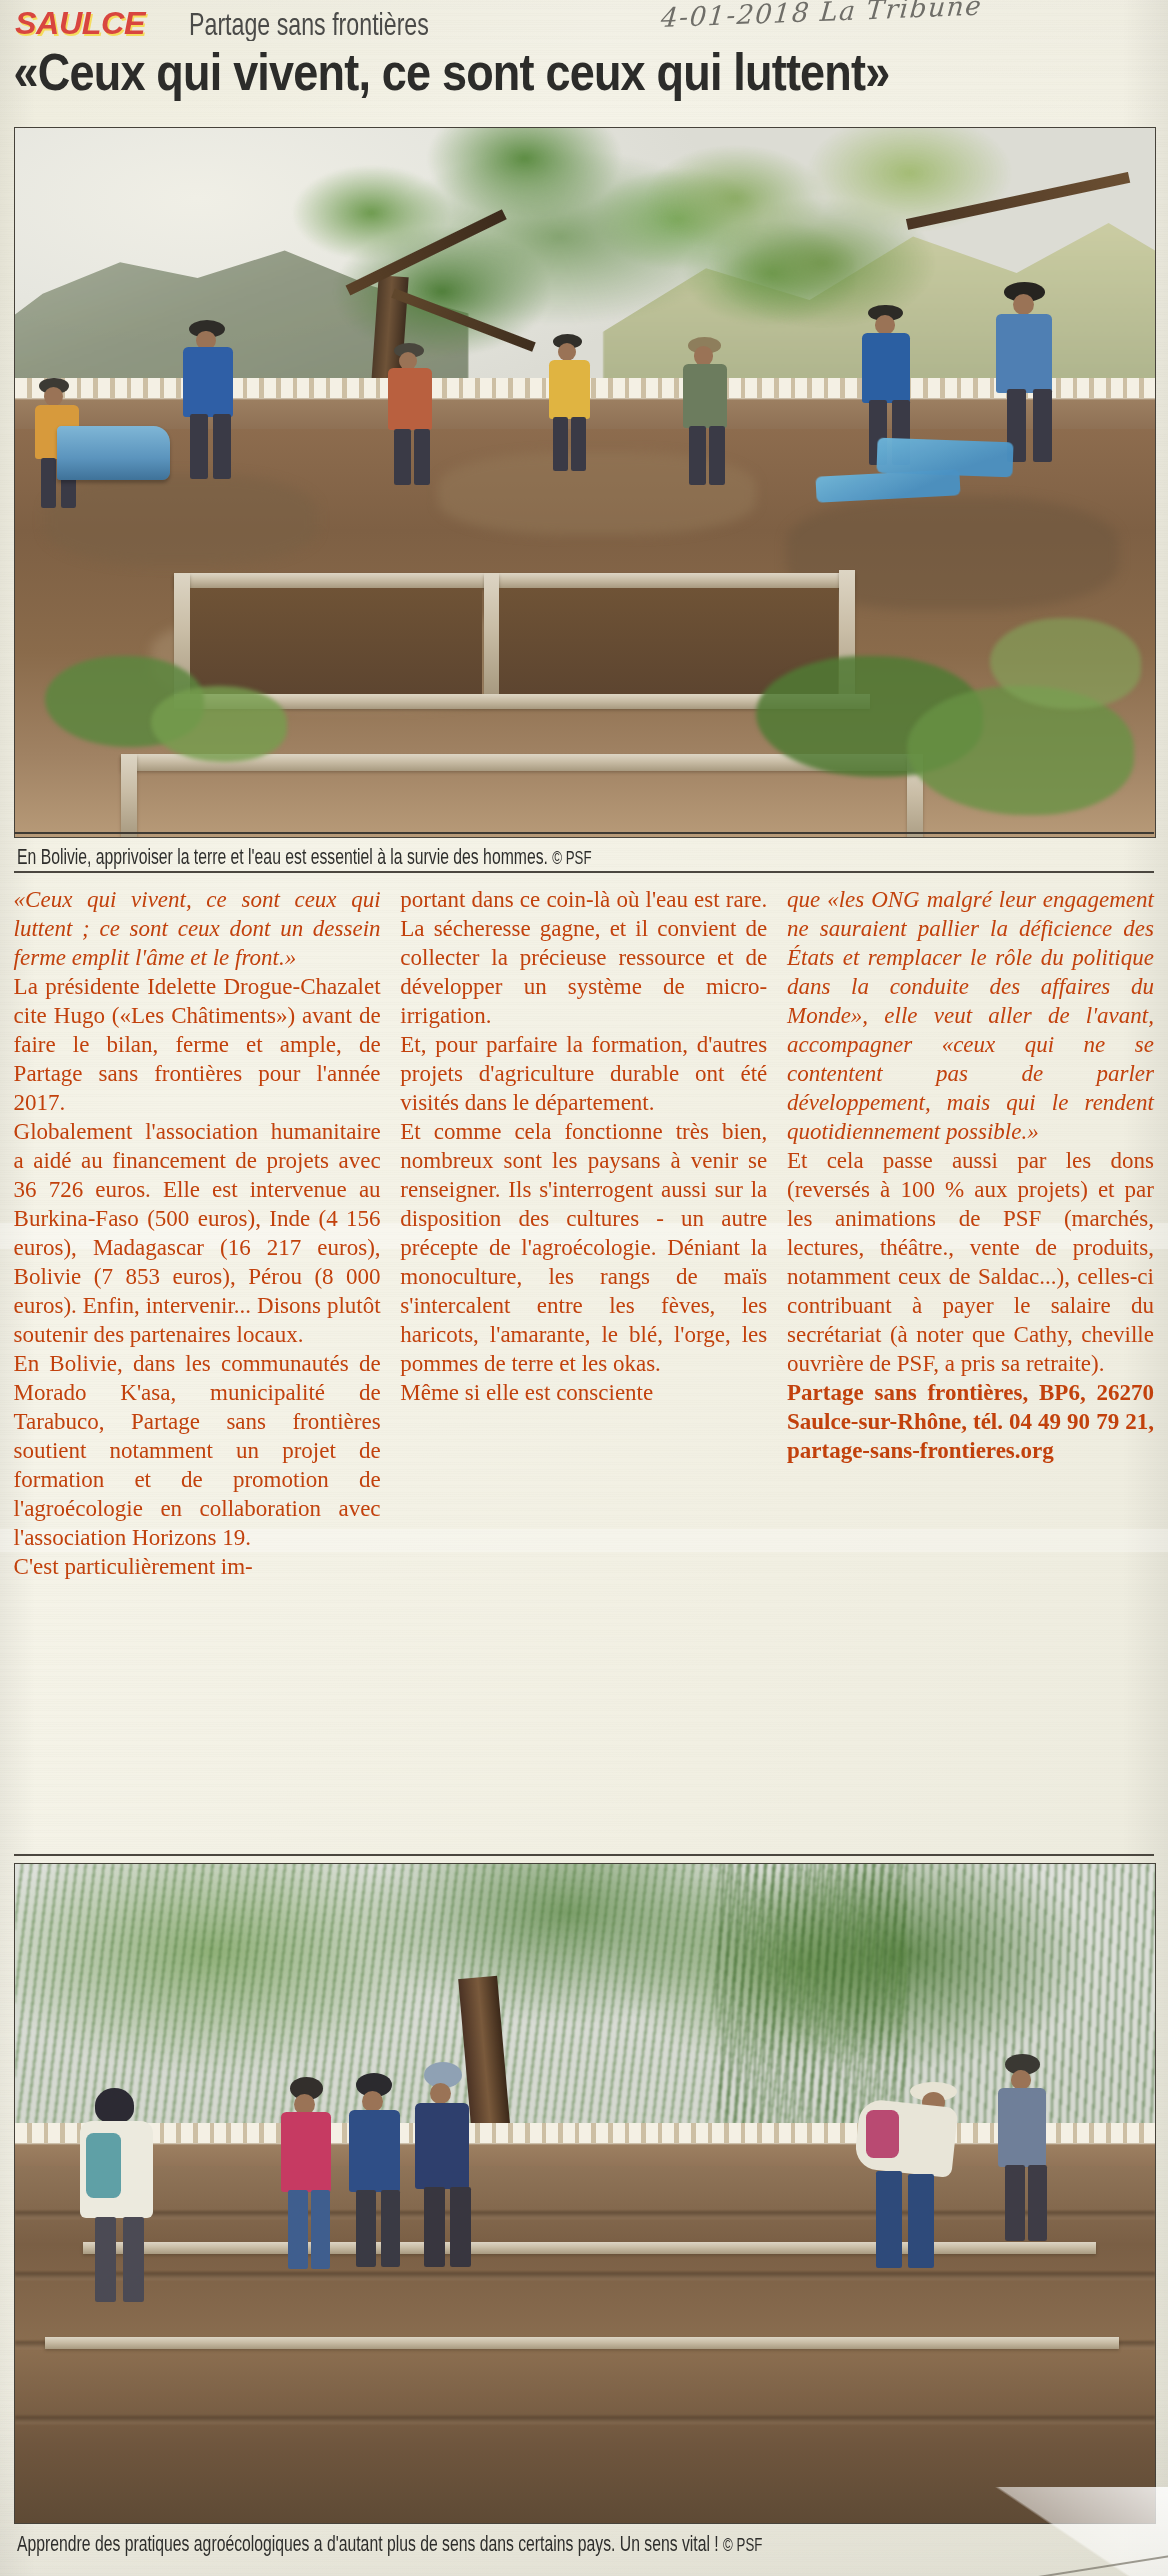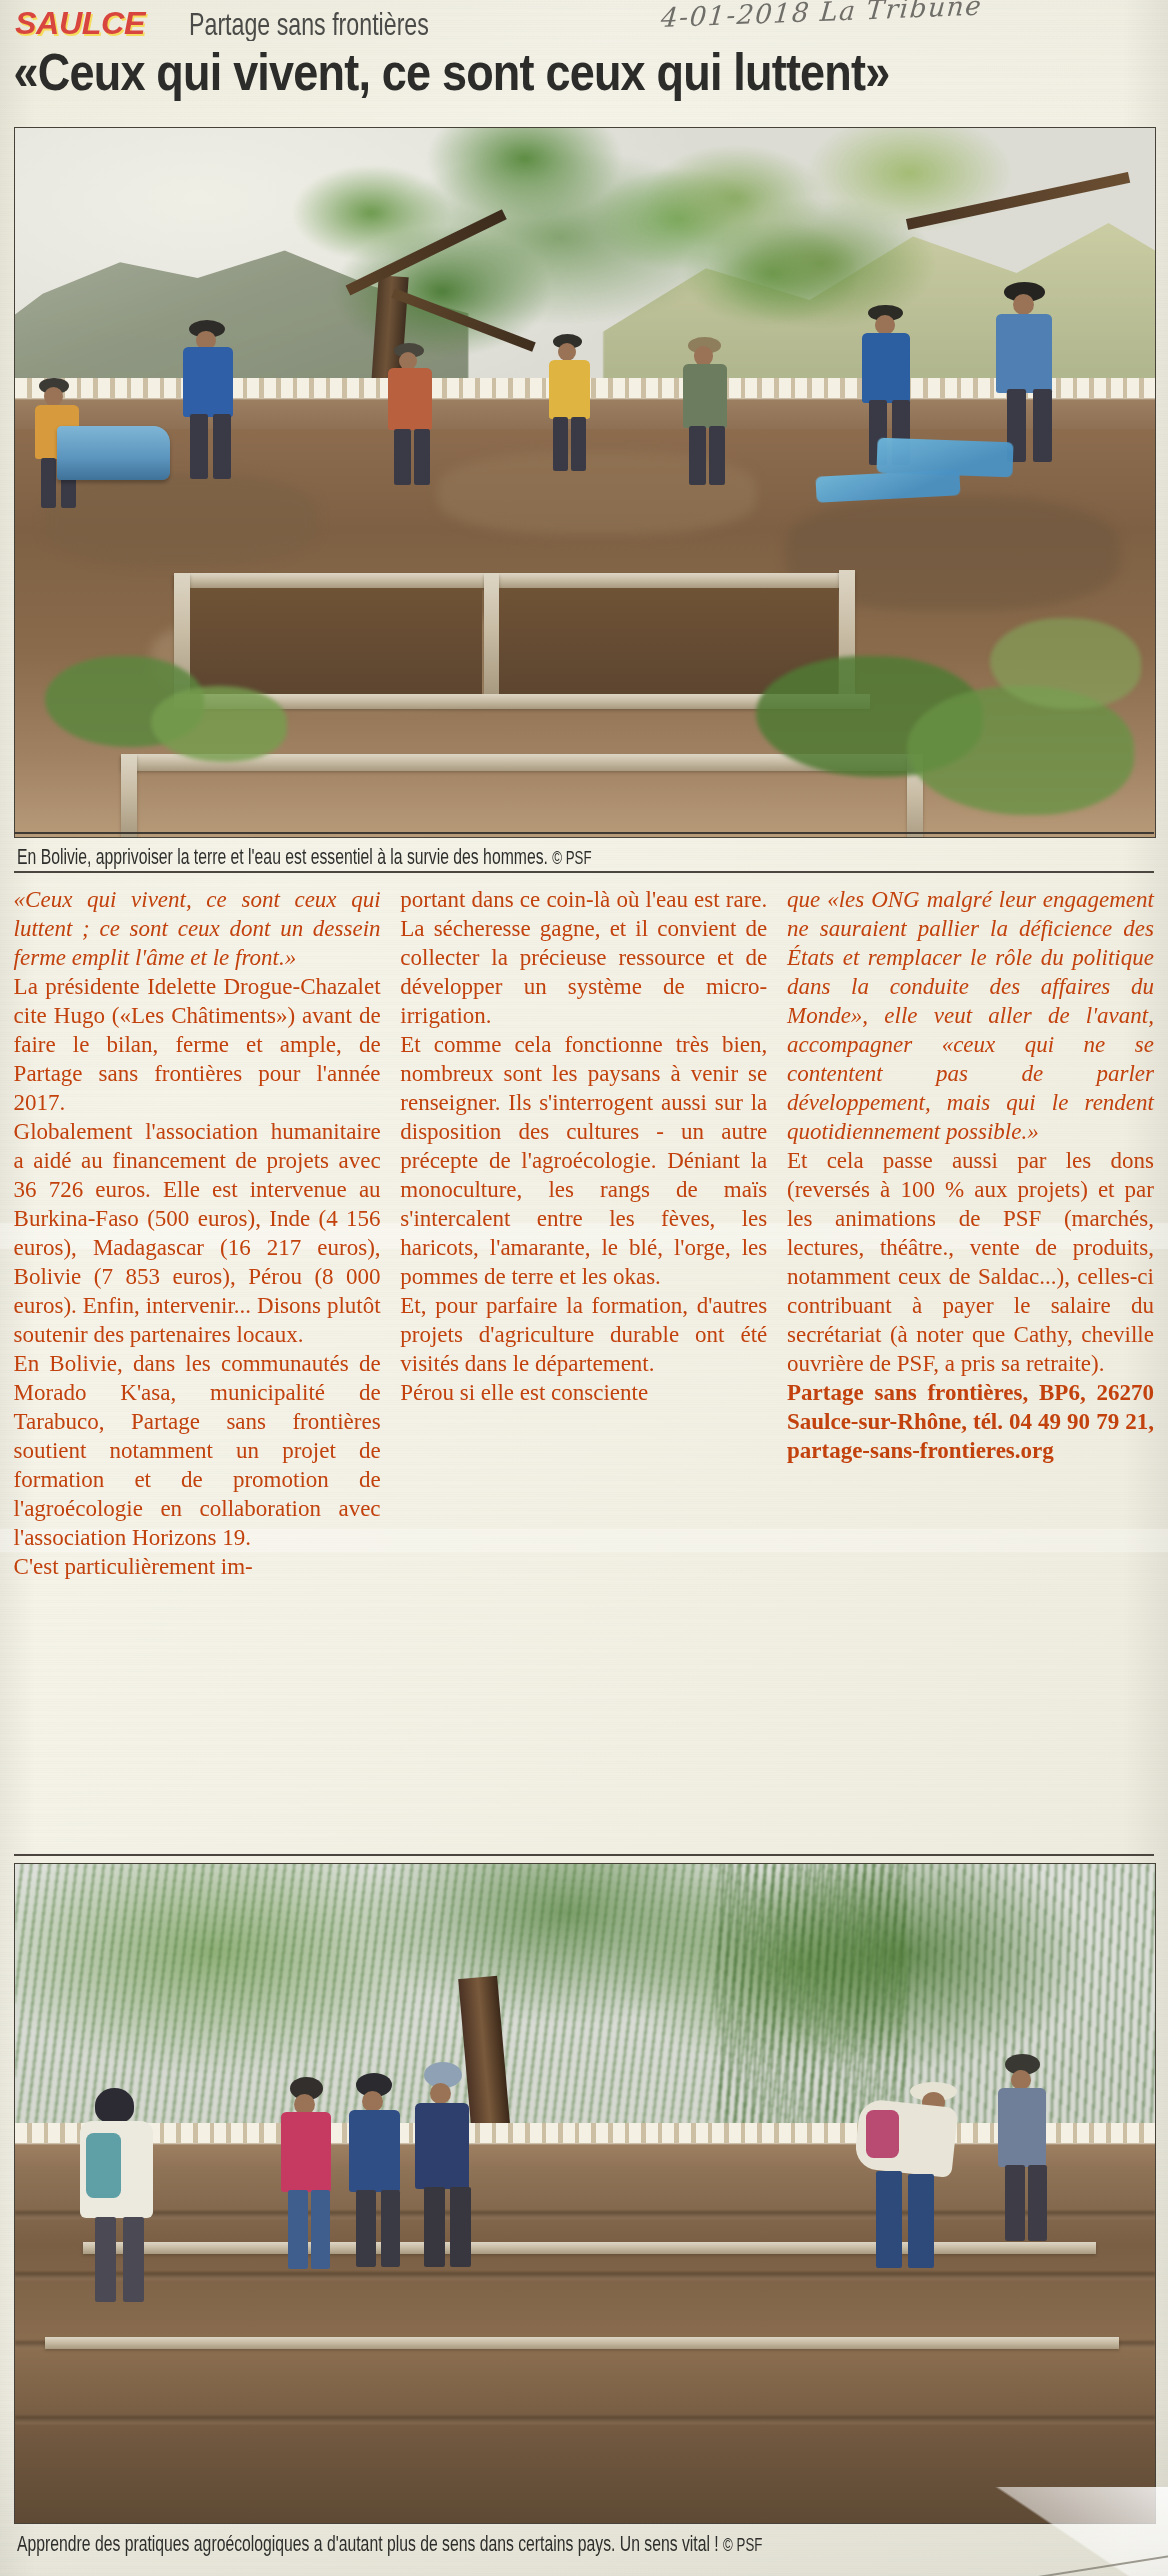--- a/index.html
+++ b/index.html
@@ -418,23 +418,23 @@
     <div class="col">
       <p class="lede">«Ceux qui vivent, ce sont ceux qui luttent ; ce sont ceux dont un dessein ferme emplit l'âme et le front.»</p>
       <p>La présidente Idelette Drogue-Chazalet cite Hugo («Les Châtiments») avant de faire le bilan, ferme et ample, de Partage sans frontières pour l'année 2017.</p>
       <p>Globalement l'association humanitaire a aidé au financement de projets avec 36 726 euros. Elle est intervenue au Burkina-Faso (500 euros), Inde (4 156 euros), Madagascar (16 217 euros), Bolivie (7 853 euros), Pérou (8 000 euros). Enfin, intervenir... Disons plutôt soutenir des partenaires locaux.</p>
       <p>En Bolivie, dans les communautés de Morado K'asa, municipalité de Tarabuco, Partage sans frontières soutient notamment un projet de formation et de promotion de l'agroécologie en collaboration avec l'association Horizons 19.</p>
       <p>C'est particulièrement im-</p>
     </div>
 
     <div class="col">
       <p>portant dans ce coin-là où l'eau est rare. La sécheresse gagne, et il convient de collecter la précieuse ressource et de développer un système de micro-irrigation.</p>
+      <p>Et, pour parfaire la formation, d'autres projets d'agriculture durable ont été visités dans le département.</p>
       <p>Et comme cela fonctionne très bien, nombreux sont les paysans à venir se renseigner. Ils s'interrogent aussi sur la disposition des cultures - un autre précepte de l'agroécologie. Déniant la monoculture, les rangs de maïs s'intercalent entre les fèves, les haricots, l'amarante, le blé, l'orge, les pommes de terre et les okas.</p>
-      <p>Et, pour parfaire la formation, d'autres projets d'agriculture durable ont été visités dans le département.</p>
-      <p>Pérou si elle est consciente</p>
+      <p>Même si elle est consciente</p>
     </div>
 
     <div class="col">
       <p class="quote">que «les ONG malgré leur engagement ne sauraient pallier la déficience des États et remplacer le rôle du politique dans la conduite des affaires du Monde», elle veut aller de l'avant, accompagner «ceux qui ne se contentent pas de parler développement, mais qui le rendent quotidiennement possible.»</p>
       <p>Et cela passe aussi par les dons (reversés à 100 % aux projets) et par les animations de PSF (marchés, lectures, théâtre., vente de produits, notamment ceux de Saldac...), celles-ci contribuant à payer le salaire du secrétariat (à noter que Cathy, cheville ouvrière de PSF, a pris sa retraite).</p>
       <p class="contact">
         <span>Partage sans frontières, BP6,</span>
         <span>26270 Saulce-sur-Rhône,</span>
         <span>tél. 04 49 90 79 21,</span>
         <span class="url">partage-sans-frontieres.org</span>

